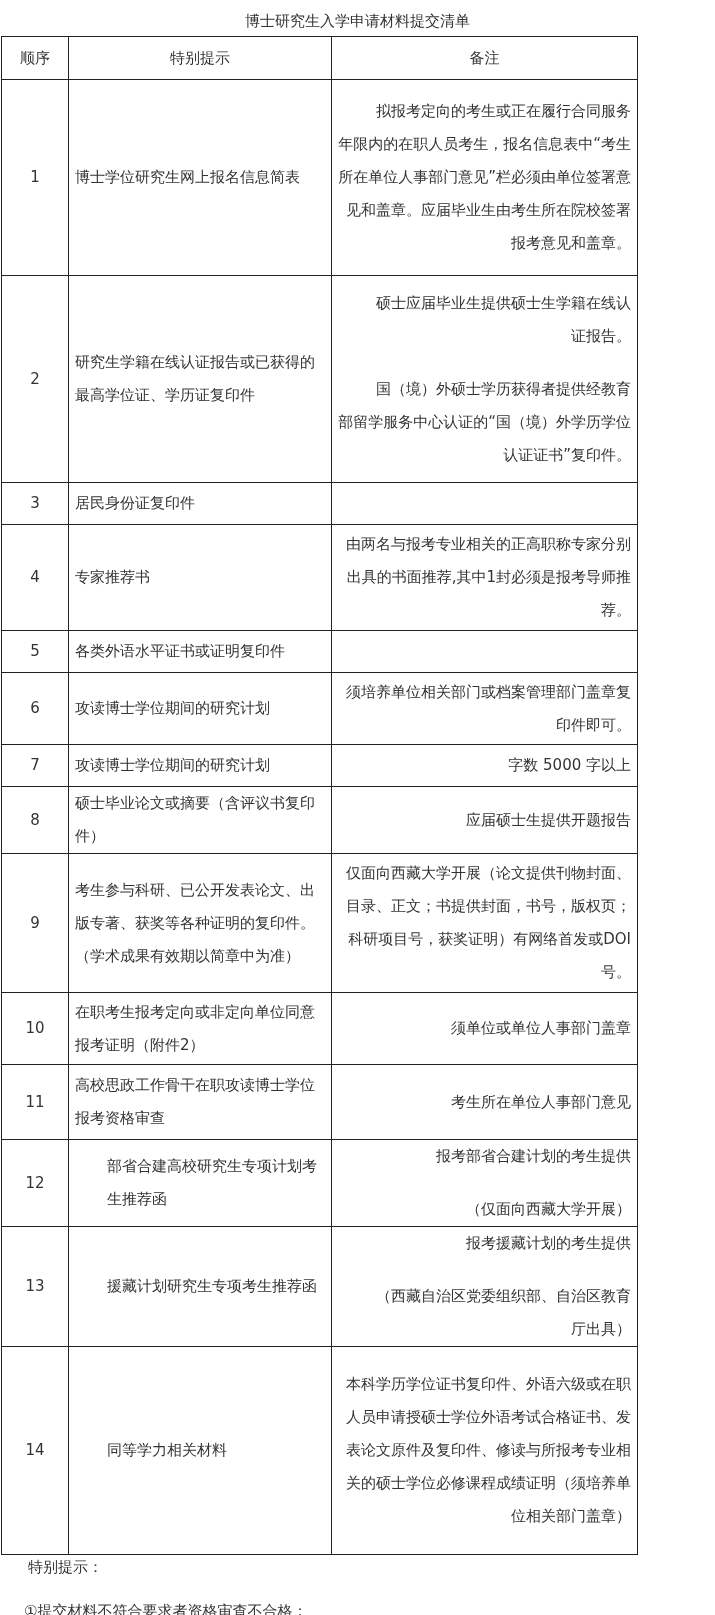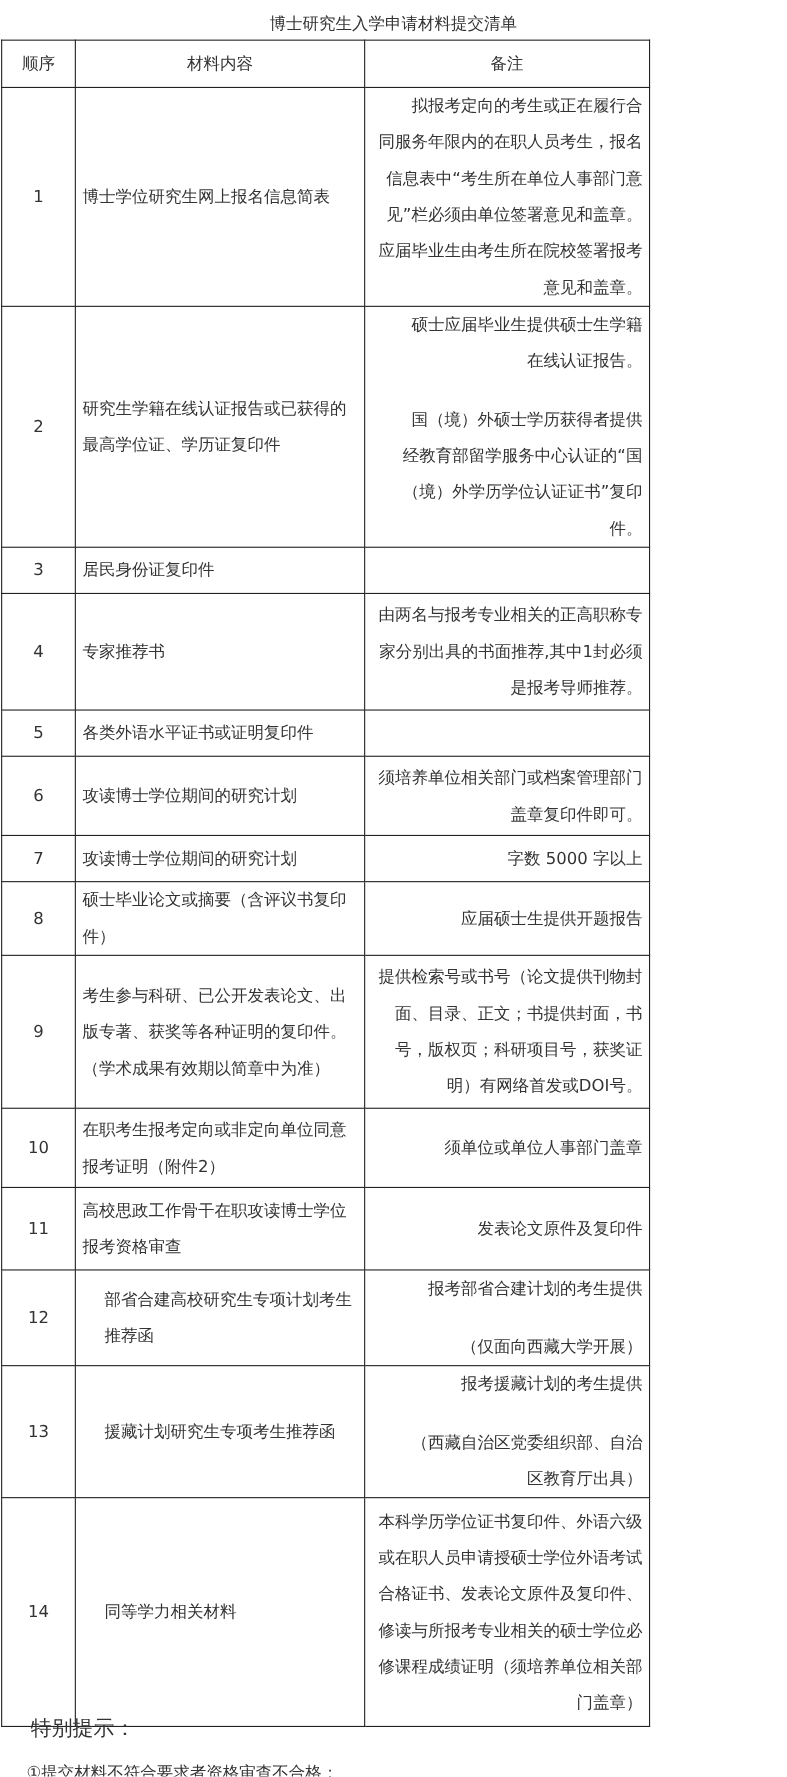--- a/index.html
+++ b/index.html
@@ -6,57 +6,57 @@
   body {
     width: 715px; height: 1615px; overflow: hidden; position: relative;
     font-family: "DejaVu Sans", "Liberation Sans", sans-serif;
     color: #333333; font-size: 15px;
   }
   .title {
     position: absolute; left: 0; top: 8px; width: 715px; height: 26px;
     text-align: center; font-size: 15px; line-height: 26px; color: #333;
   }
   table {
-    position: absolute; left: 1px; top: 36px; width: 590px;
+    position: absolute; left: 1px; top: 36px; width: 637px;
     border-collapse: collapse; table-layout: fixed;
   }
   td, th {
     border: 1.5px solid #222; font-weight: normal; font-size: 15px;
     color: #333; vertical-align: middle; padding: 0 6px; line-height: 33px;
     word-break: break-all;
   }
   th { height: 42px; text-align: center; }
   col.c1 { width: 67px; } col.c2 { width: 263px; } col.c3 { width: 100%; }
   td.num { text-align: center; }
   td.note p { margin: 0; text-align: right; }
   td.note p.indent { text-indent: 2em; }
   td.note p.gap { margin-top: 20px; }
-  td.ind { padding-left: 26px; }
+  td.ind { padding-left: 38px; }
   .tips {
-    position: absolute; left: 28px; top: 1558px; font-size: 19px; color: #333;
+    position: absolute; left: 28px; top: 1558px; font-size: 15px; color: #333;
   }
   .tip-line {
     position: absolute; left: 24px; top: 1602px; font-size: 15px; color: #333; white-space: nowrap;
   }
 </style>
 </head>
 <body>
 
 <div class="title">博士研究生入学申请材料提交清单</div>
 
 <table>
   <colgroup>
       <col class="c1">
       <col class="c2">
       <col class="c3">
     </colgroup>
   <thead>
     <tr>
       <th>顺序</th>
-      <th>材料内容</th>
+      <th>特别提示</th>
       <th>备注</th>
     </tr>
   </thead>
   <tbody>
     <tr style="height:196px">
       <td class="num">1</td>
       <td>博士学位研究生网上报名信息简表</td>
       <td class="note">
           <p class="indent">拟报考定向的考生或正在履行合同服务年限内的在职人员考生，报名信息表中“考生所在单位人事部门意见”栏必须由单位签署意见和盖章。应届毕业生由考生所在院校签署报考意见和盖章。</p>
         </td>
@@ -104,35 +104,35 @@
       <td class="num">8</td>
       <td>硕士毕业论文或摘要（含评议书复印件）</td>
       <td class="note">
           <p>应届硕士生提供开题报告</p>
         </td>
     </tr>
     <tr style="height:139px">
       <td class="num">9</td>
       <td>考生参与科研、已公开发表论文、出版专著、获奖等各种证明的复印件。（学术成果有效期以简章中为准）</td>
       <td class="note">
-          <p>提供检索号或书号（论文提供刊物封面、目录、正文；书提供封面，书号，版权页；科研项目号，获奖证明）有网络首发或DOI号。</p>
+          <p>仅面向西藏大学开展（论文提供刊物封面、目录、正文；书提供封面，书号，版权页；科研项目号，获奖证明）有网络首发或DOI号。</p>
         </td>
     </tr>
     <tr style="height:72px">
       <td class="num">10</td>
       <td>在职考生报考定向或非定向单位同意报考证明（附件2）</td>
       <td class="note">
           <p>须单位或单位人事部门盖章</p>
         </td>
     </tr>
     <tr style="height:75px">
       <td class="num">11</td>
       <td>高校思政工作骨干在职攻读博士学位报考资格审查</td>
       <td class="note">
-          <p>发表论文原件及复印件</p>
+          <p>考生所在单位人事部门意见</p>
         </td>
     </tr>
     <tr style="height:84px">
       <td class="num">12</td>
       <td class="ind">部省合建高校研究生专项计划考生推荐函</td>
       <td class="note">
           <p class="indent">报考部省合建计划的考生提供</p>
           <p class="indent gap">（仅面向西藏大学开展）</p>
         </td>
     </tr>

